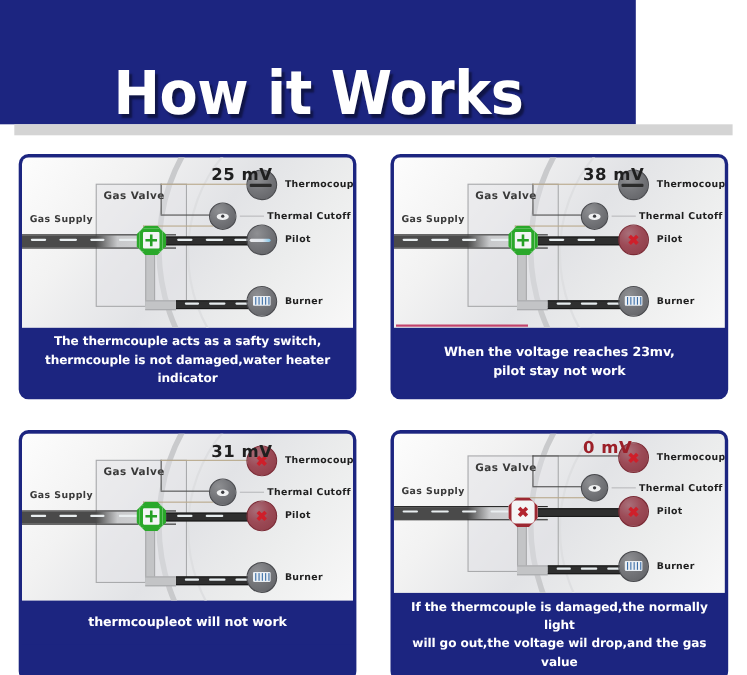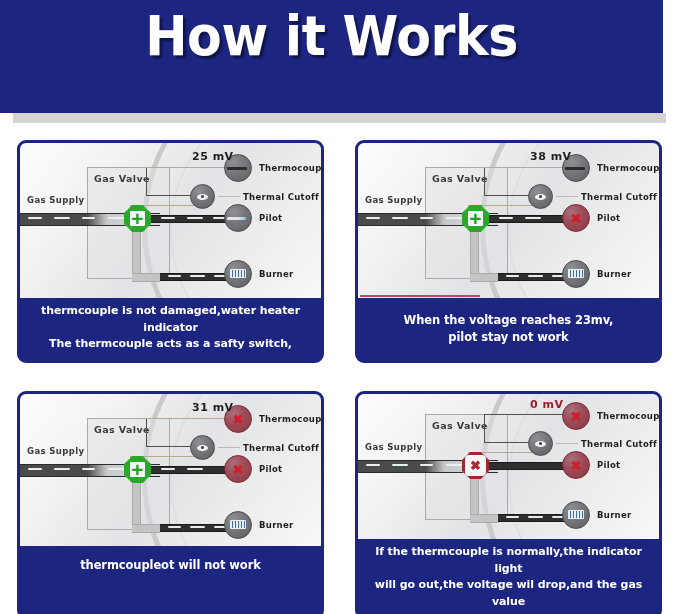--- a/index.html
+++ b/index.html
@@ -12,25 +12,25 @@
     height: 614px;
     font-family: "Liberation Sans", sans-serif;
     overflow: hidden;
     position: relative;
   }
 
   
   .header {
     position: absolute;
     left: 0; top: 0;
-    width: 663px;
+    width: 578px;
     height: 113px;
     background: #1c2580;
     display: flex;
-    align-items: flex-start;
+    align-items: flex-end;
     justify-content: center;
   }
   .header-title {
     font-family: "DejaVu Sans", sans-serif;
     font-weight: bold;
     font-size: 55px;
     line-height: 56px;
     color: #ffffff;
     letter-spacing: -0.5px;
     transform: scaleX(0.92);
@@ -272,21 +272,21 @@
     font-family: "DejaVu Sans", sans-serif;
     font-size: 8.5px;
     font-weight: bold;
     color: #1f1f1f;
     letter-spacing: 0.3px;
     white-space: nowrap;
   }
   .mv-label {
     position: absolute;
     font-family: "DejaVu Sans", sans-serif;
-    font-size: 11px;
+    font-size: 15px;
     font-weight: bold;
     color: #1f1f1f;
     letter-spacing: 0.5px;
     white-space: nowrap;
   }
   .mv-label.red { color: #9c1f28; }
 
   .label-dash {
     position: absolute;
     height: 1px;
@@ -385,22 +385,22 @@
 
         <div class="mv-label" style="left:172px;top:7px;">25 mV</div>
         <div class="dev-label" style="left:239px;top:20px;">Thermocouple</div>
         <div class="label-dash" style="left:198px;top:53px;width:22px;"></div>
         <div class="dev-label" style="left:223px;top:49px;">Thermal Cutoff Switch</div>
         <div class="dev-label" style="left:239px;top:70px;">Pilot</div>
         <div class="dev-label" style="left:239px;top:126px;">Burner</div>
       </div>
 
       <div class="caption three">
+        <div>The thermcouple acts as a safty switch,</div>
         <div>thermcouple is not damaged,water heater indicator</div>
-        <div>The thermcouple acts as a safty switch,</div>
       </div>
     </div>
 
     <div class="panel">
       <div class="diagram">
         <div class="tank-arc"></div>
         <div class="tank-arc2"></div>
 
         <div class="valve-box"></div>
         <div class="valve-label">Gas Valve</div>
@@ -589,20 +589,20 @@
 
         <div class="mv-label red" style="left:172px;top:4px;">0 mV</div>
         <div class="dev-label" style="left:239px;top:17px;">Thermocouple</div>
         <div class="label-dash" style="left:198px;top:49px;width:22px;"></div>
         <div class="dev-label" style="left:223px;top:45px;">Thermal Cutoff Switch</div>
         <div class="dev-label" style="left:239px;top:66px;">Pilot</div>
         <div class="dev-label" style="left:239px;top:116px;">Burner</div>
       </div>
 
       <div class="caption three">
-        <div>If the thermcouple is normally,the indicator light</div>
+        <div>If the thermcouple is damaged,the normally light</div>
         <div>will go out,the voltage wil drop,and the gas value</div>
 
       </div>
     </div>
 
   </div>
 </div>
 
 </body></html>

